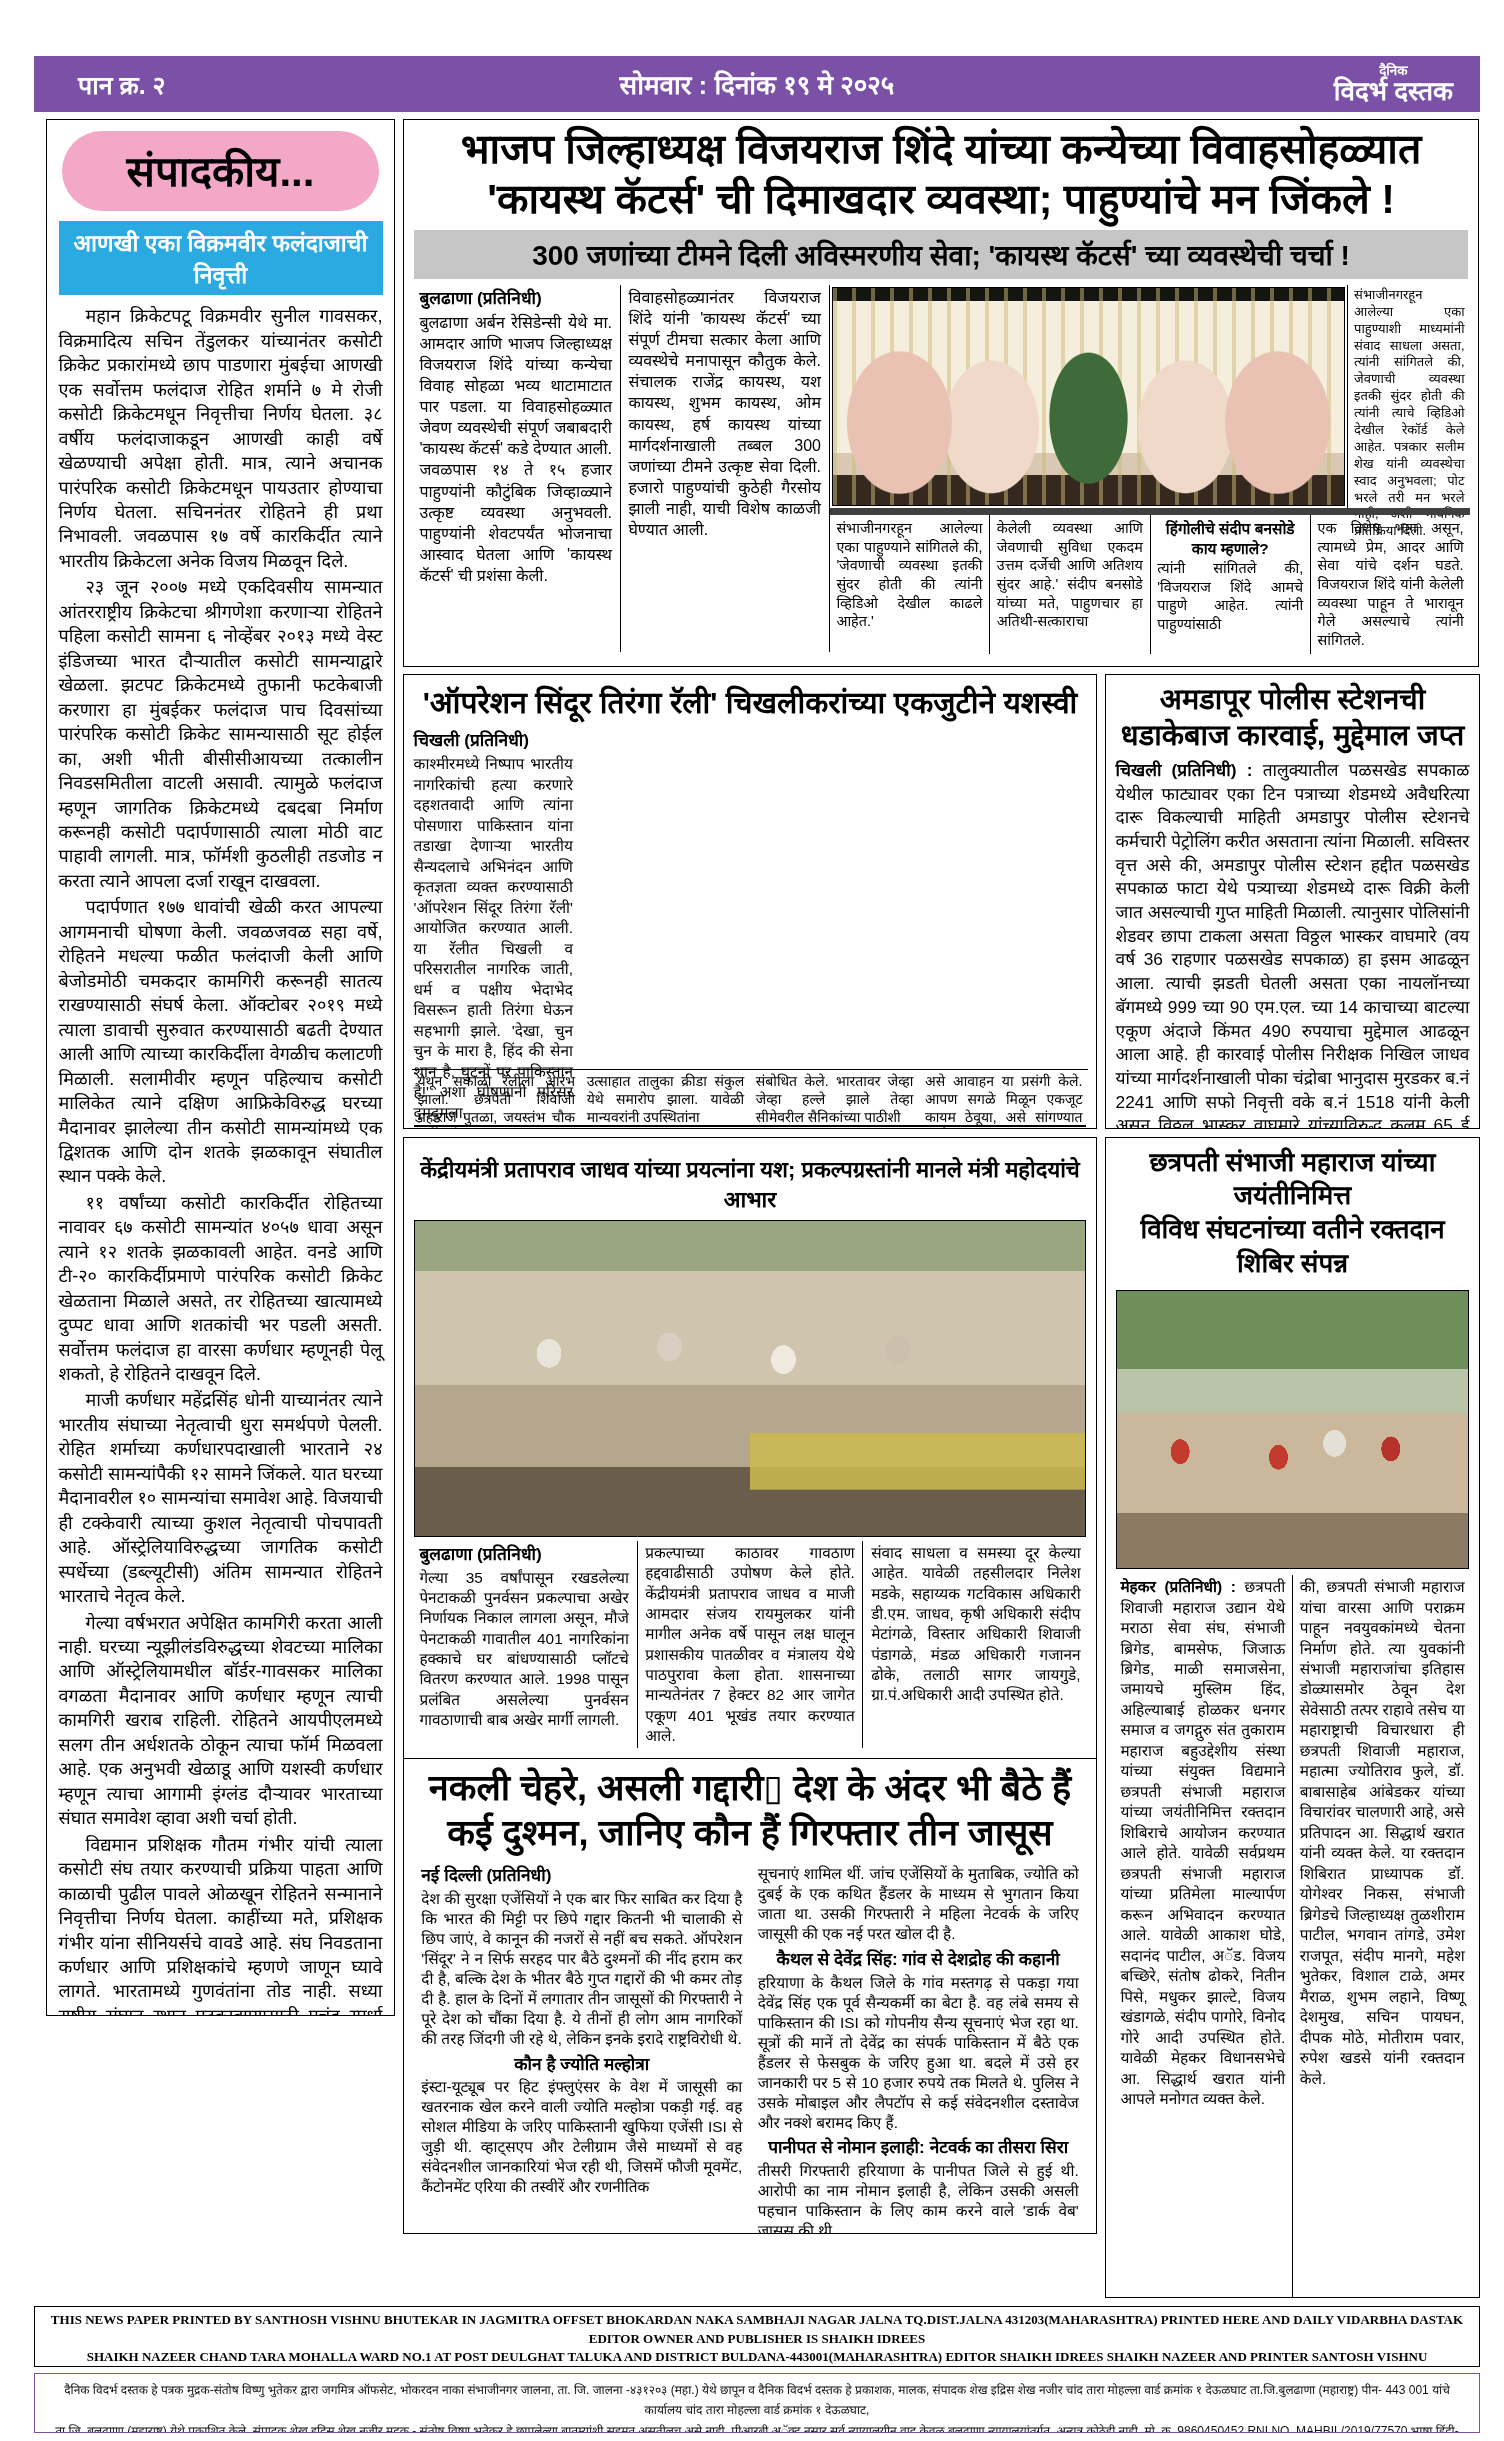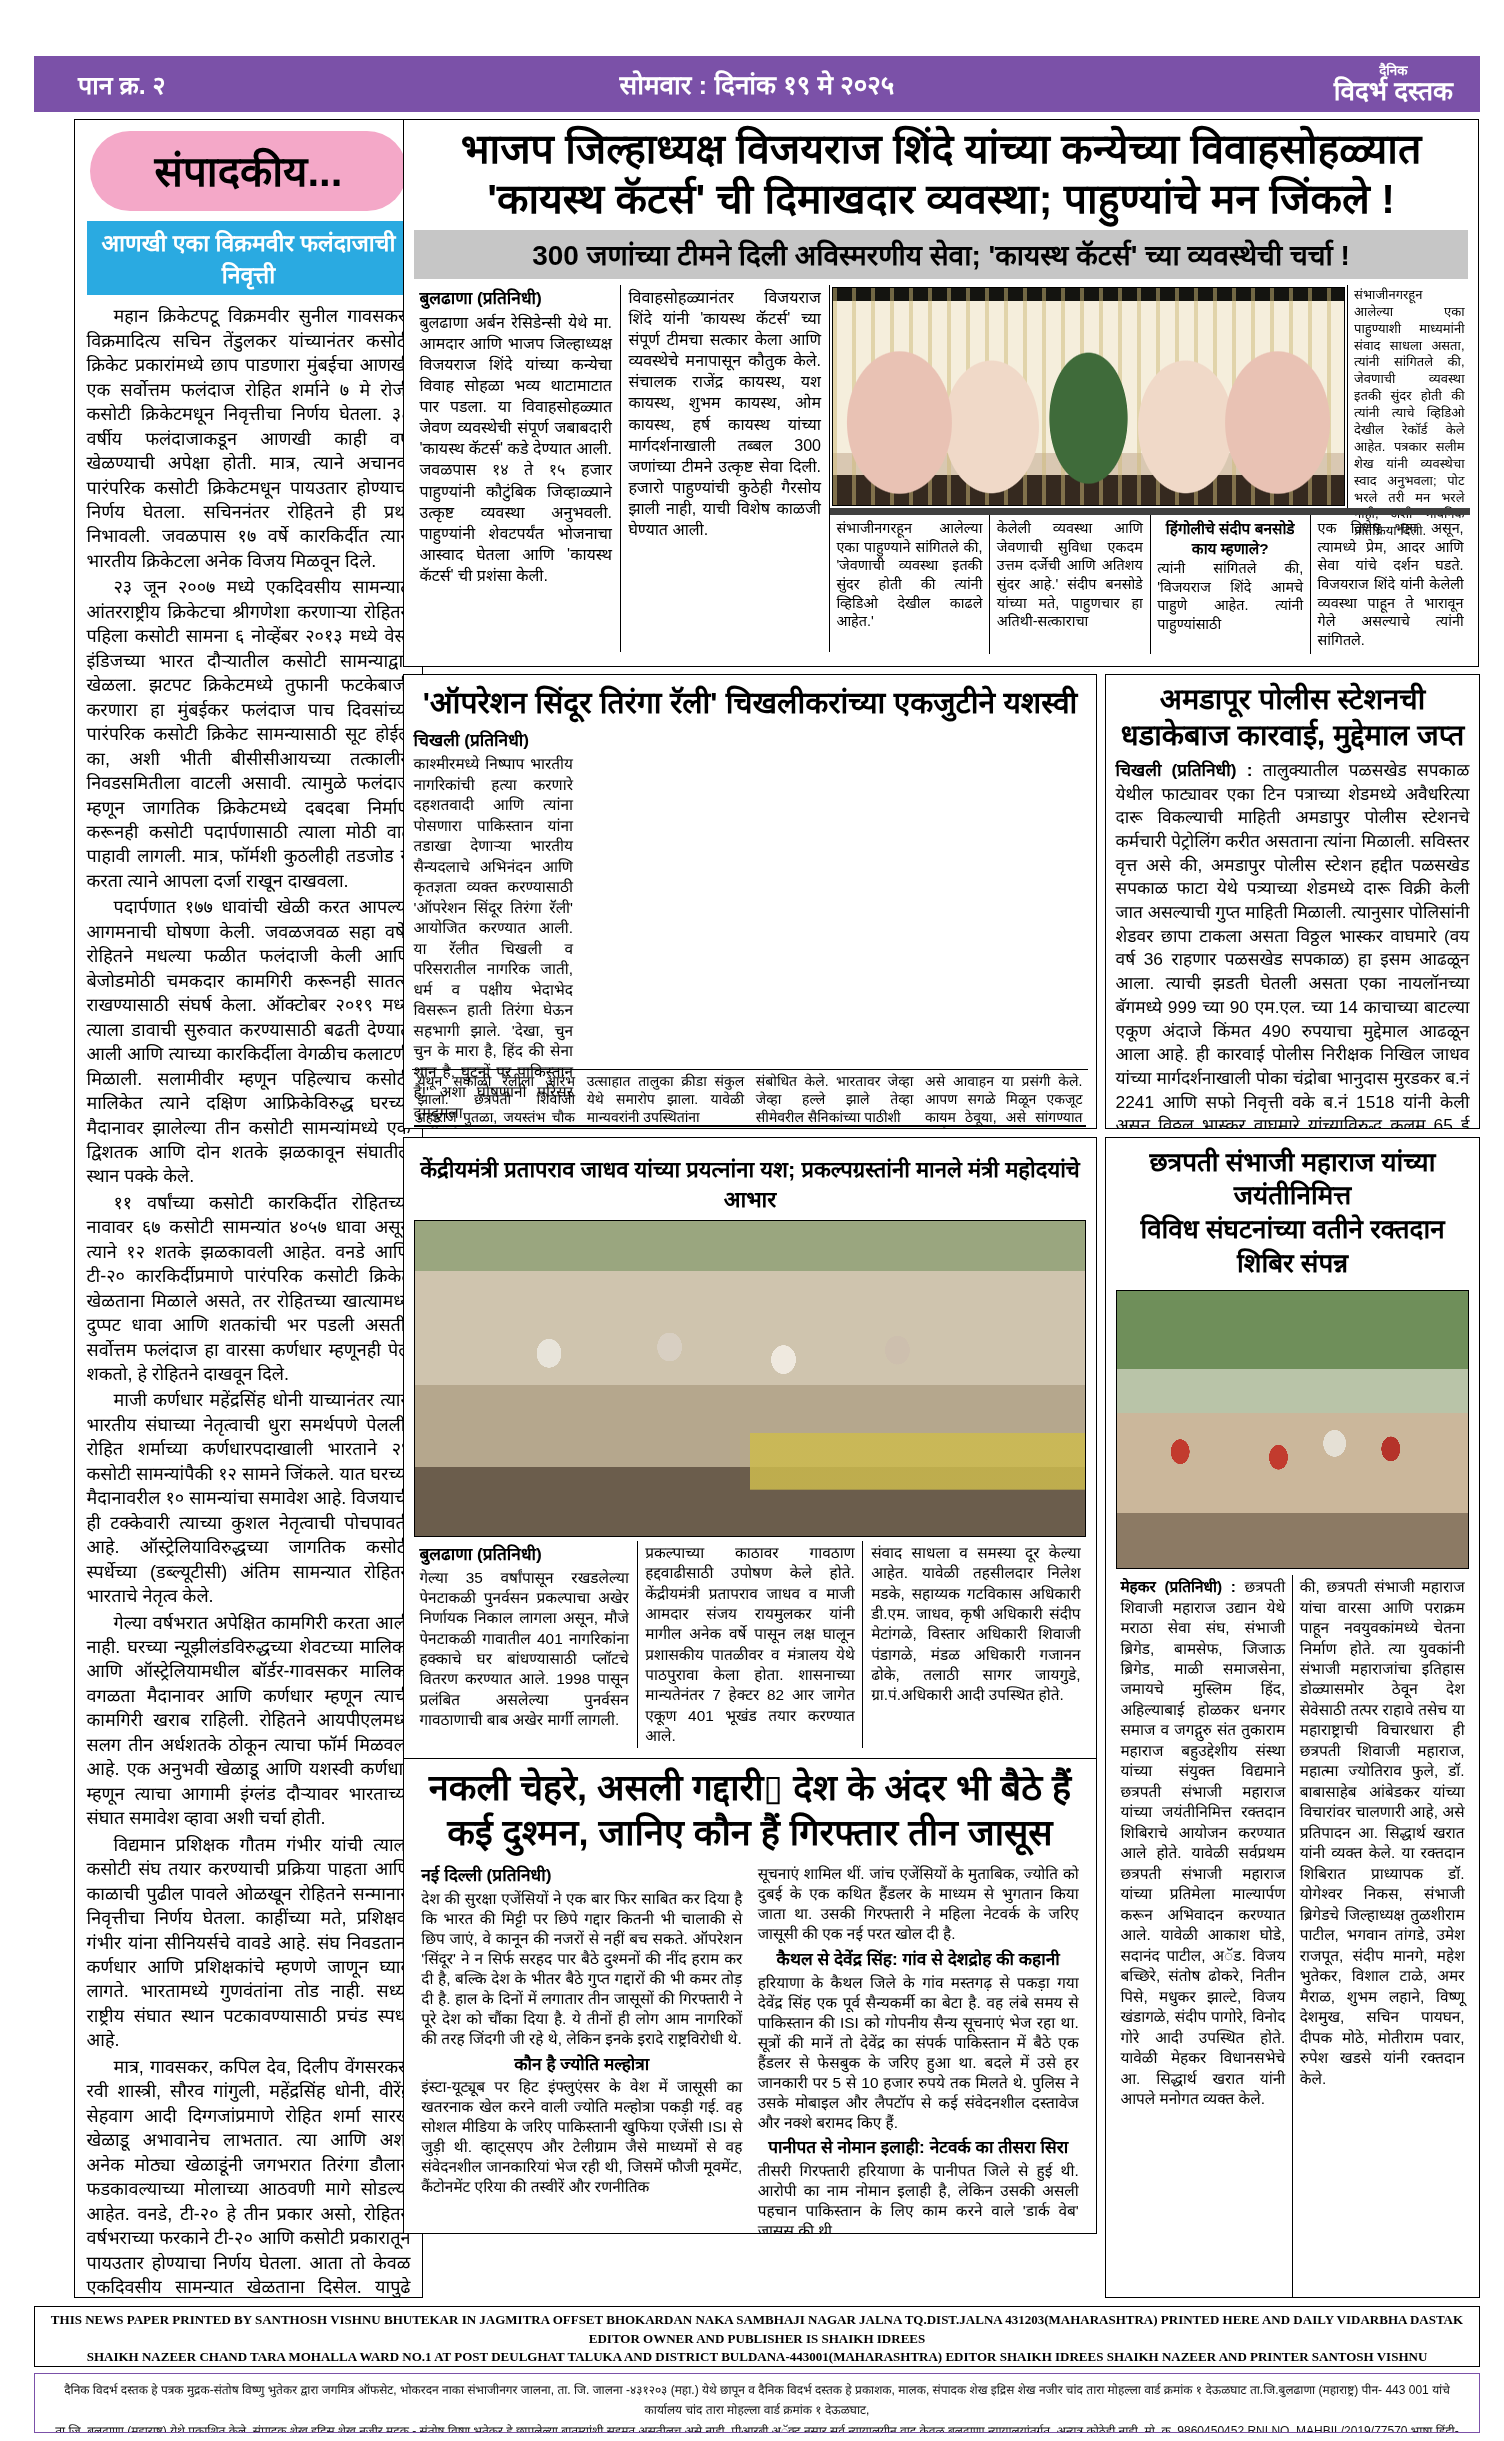--- a/index.html
+++ b/index.html
@@ -11,21 +11,21 @@
             background:#7b51a8; color:#fff; display:flex; align-items:center; }
   .topbar .pageno { position:absolute; left:44px; font-size:25px; font-weight:bold; }
   .topbar .date { position:absolute; left:0; right:0; text-align:center; font-size:26px; font-weight:bold; }
   .topbar .brand { position:absolute; right:27px; text-align:center; line-height:1; }
   .topbar .brand .b-top { display:block; font-size:13.4px; font-weight:bold; }
   .topbar .brand .b-main { display:block; font-size:26px; font-weight:bold; }
 
   .box { position:absolute; border:1.9px solid #000; background:#fff; overflow:hidden; }
 
   
-  .editorial { left:46px; top:119px; width:349px; height:2179px; padding:9.6px 11.5px;margin-left:28px; }
+  .editorial { left:46px; top:119px; width:349px; height:1897px; padding:9.6px 11.5px; }
   .ed-pill { background:#f4a8c8; border-radius:42px; text-align:center;
              font-size:42px; font-weight:800; padding:9.6px 0 13.4px; margin:1.9px 3.8px 9.6px; }
   .ed-strip { background:#2aaae1; color:#fff; text-align:center; font-size:23px;
               font-weight:800; padding:4.8px 1.9px; margin-bottom:9.6px; }
   .ed-body p { font-size:18px; line-height:1.36; text-align:justify; text-indent:27px; margin-bottom:1.9px; }
 
   
   .lead { left:403px; top:119px; width:1076px; height:548px; padding:3.8px 7.7px; }
   .lead-h { text-align:center; font-size:41px; font-weight:800; line-height:1.22; }
   .lead-strap { background:#c6c6c6; text-align:center; font-size:28px; font-weight:800;

